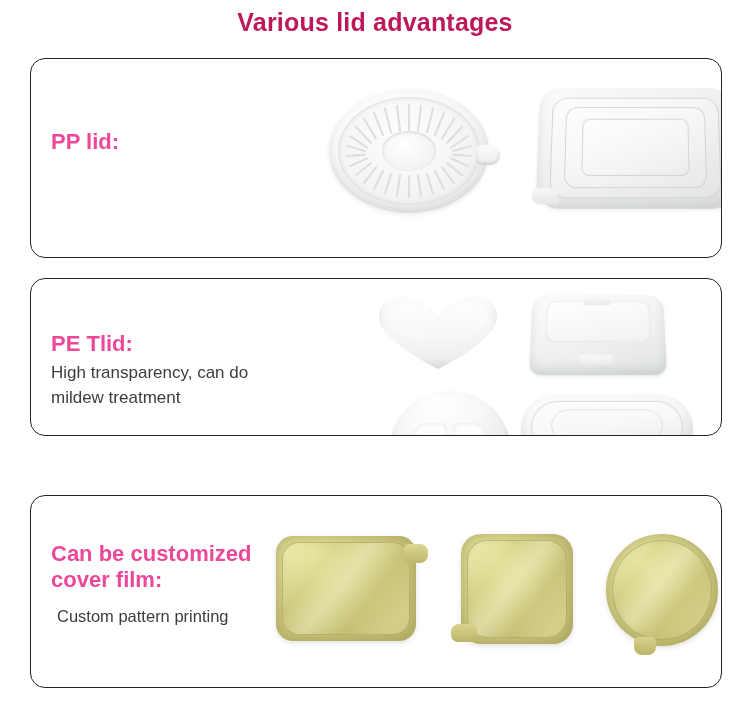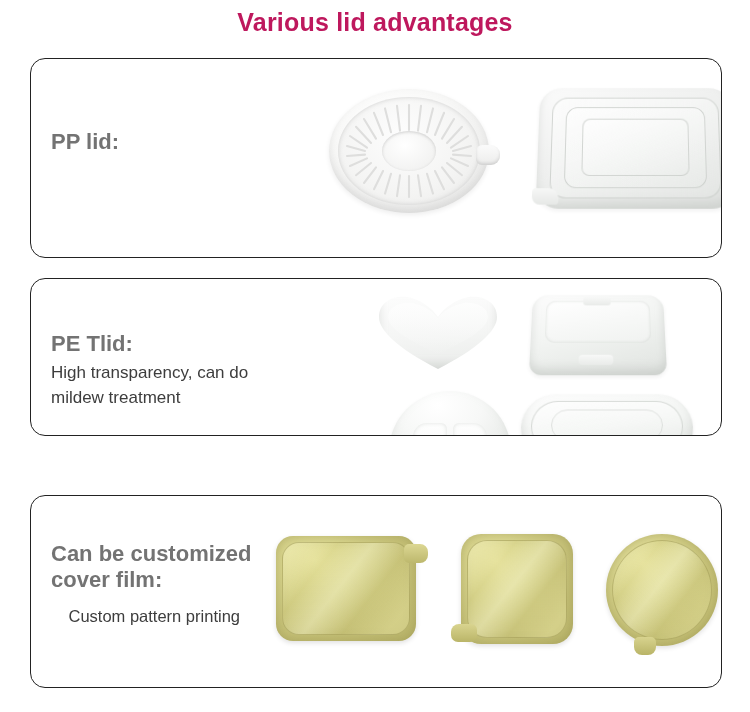--- a/index.html
+++ b/index.html
@@ -47,34 +47,34 @@
   .panel-text {
     position: absolute;
     left: 20px;
     color: #2f2f2f;
   }
   .panel-heading {
     font-size: 22px;
     font-weight: bold;
     line-height: 1.18;
     margin: 0 0 4px 0;
-    color: #737373;
+    color: #ec4899;
     white-space: pre-line;
   }
   .panel-sub {
     font-size: 17px;
     font-weight: normal;
     line-height: 1.45;
     color: #3d3d3d;
     white-space: pre-line;
   }
   #panel-pp .panel-text { top: 70px; }
   #panel-pe .panel-text { top: 52px; }
   #panel-cf .panel-text { top: 45px; }
-  #panel-cf .panel-sub { font-size: 16.5px; padding-left: 6px; padding-top: 8px; text-align: center; }
+  #panel-cf .panel-sub { font-size: 16.5px; padding-left: 6px; padding-top: 8px; }
 
   
   .stage {
     position: absolute;
     inset: 0;
     pointer-events: none;
   }
   .prod { position: absolute; }
 
   

